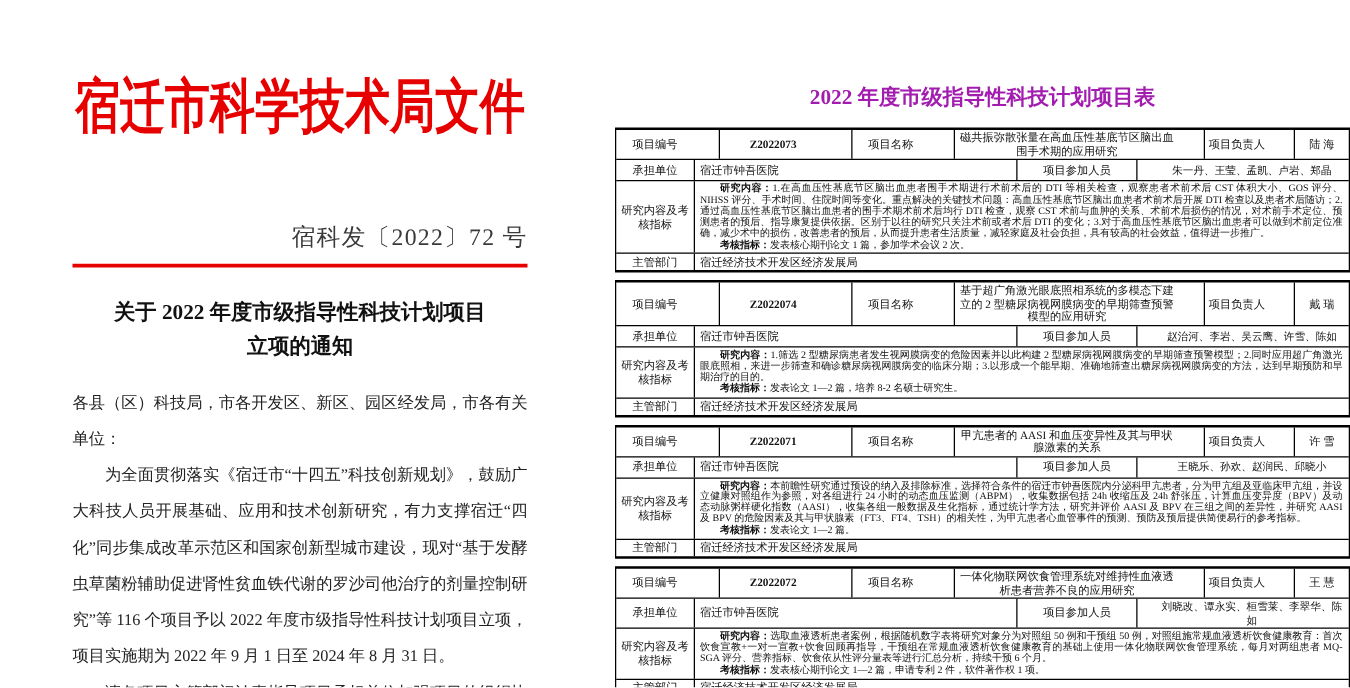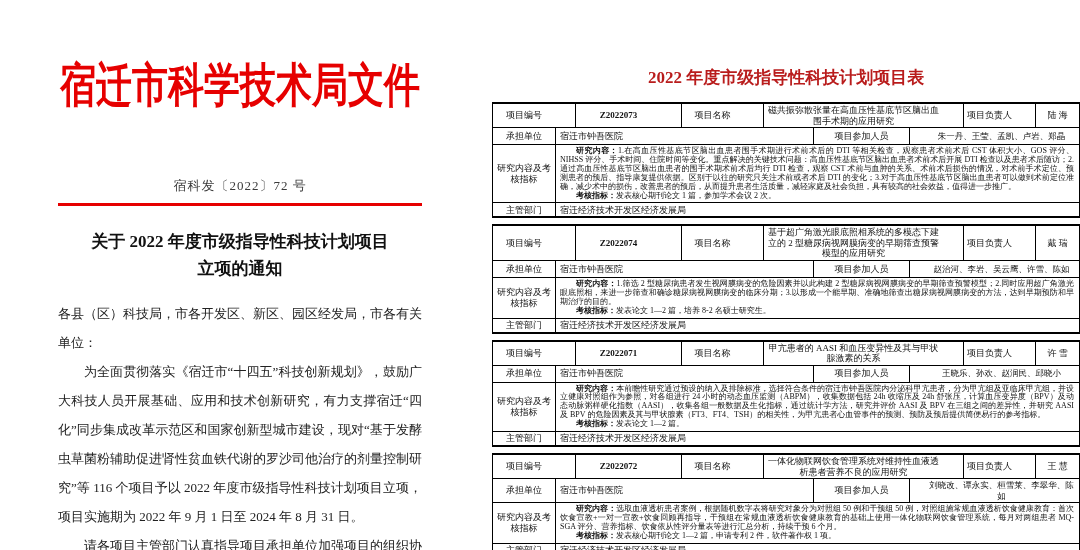--- a/index.html
+++ b/index.html
@@ -9,29 +9,29 @@
     background:#ffffff; font-family:"Liberation Serif","DejaVu Serif",serif; color:#1e1e1e;
   }
 
   
   .doc-page { position:absolute; left:40px; top:0; width:400px; padding:0 18px; }
   .doc-header {
     margin-top:54px; text-align:center; font-weight:900; font-size:36px;
     letter-spacing:0px; color:#e60000; transform:scaleY(1.3); transform-origin:center top;
     white-space:nowrap;
   }
-  .doc-number { margin-top:74px; text-align:center; font-size:13px; color:#3a3a3a; letter-spacing:1px; }
+  .doc-number { margin-top:74px; text-align:right; font-size:19px; color:#3a3a3a; letter-spacing:1px; }
   .red-rule { margin-top:8px; height:3px; background:#e60000; }
   .doc-title { margin-top:22px; text-align:center; font-size:17px; font-weight:bold; line-height:27px; color:#111; }
   .doc-body { margin-top:17px; font-size:13px; line-height:29px; text-align:justify; color:#222; }
   .doc-body p.indent { text-indent:2em; }
 
   
   .table-page { position:absolute; left:492px; top:0; width:588px; color:#111; }
-  .table-title { margin-top:66px; text-align:center; font-size:17px; font-weight:bold; color:#b91c1c; }
+  .table-title { margin-top:66px; text-align:center; font-size:17px; font-weight:bold; color:#a21caf; }
   .blocks { margin-top:13px; }
   .block { border:2px solid #000; border-left-width:1px; border-right-width:1px; margin-bottom:6px; background:#fff; }
   .trow { display:flex; border-top:1px solid #000; align-items:stretch; }
   .trow:first-child { border-top:none; }
   .cell { border-left:1px solid #000; display:flex; align-items:center; justify-content:center;
           text-align:center; font-size:9px; line-height:10.5px; padding:1px 2px; }
   .cell:first-child { border-left:none; }
   .cell.left { justify-content:flex-start; text-align:left; padding-left:4px; }
   .bold { font-weight:bold; }
   .w-c1 { width:62px; flex:none; }

